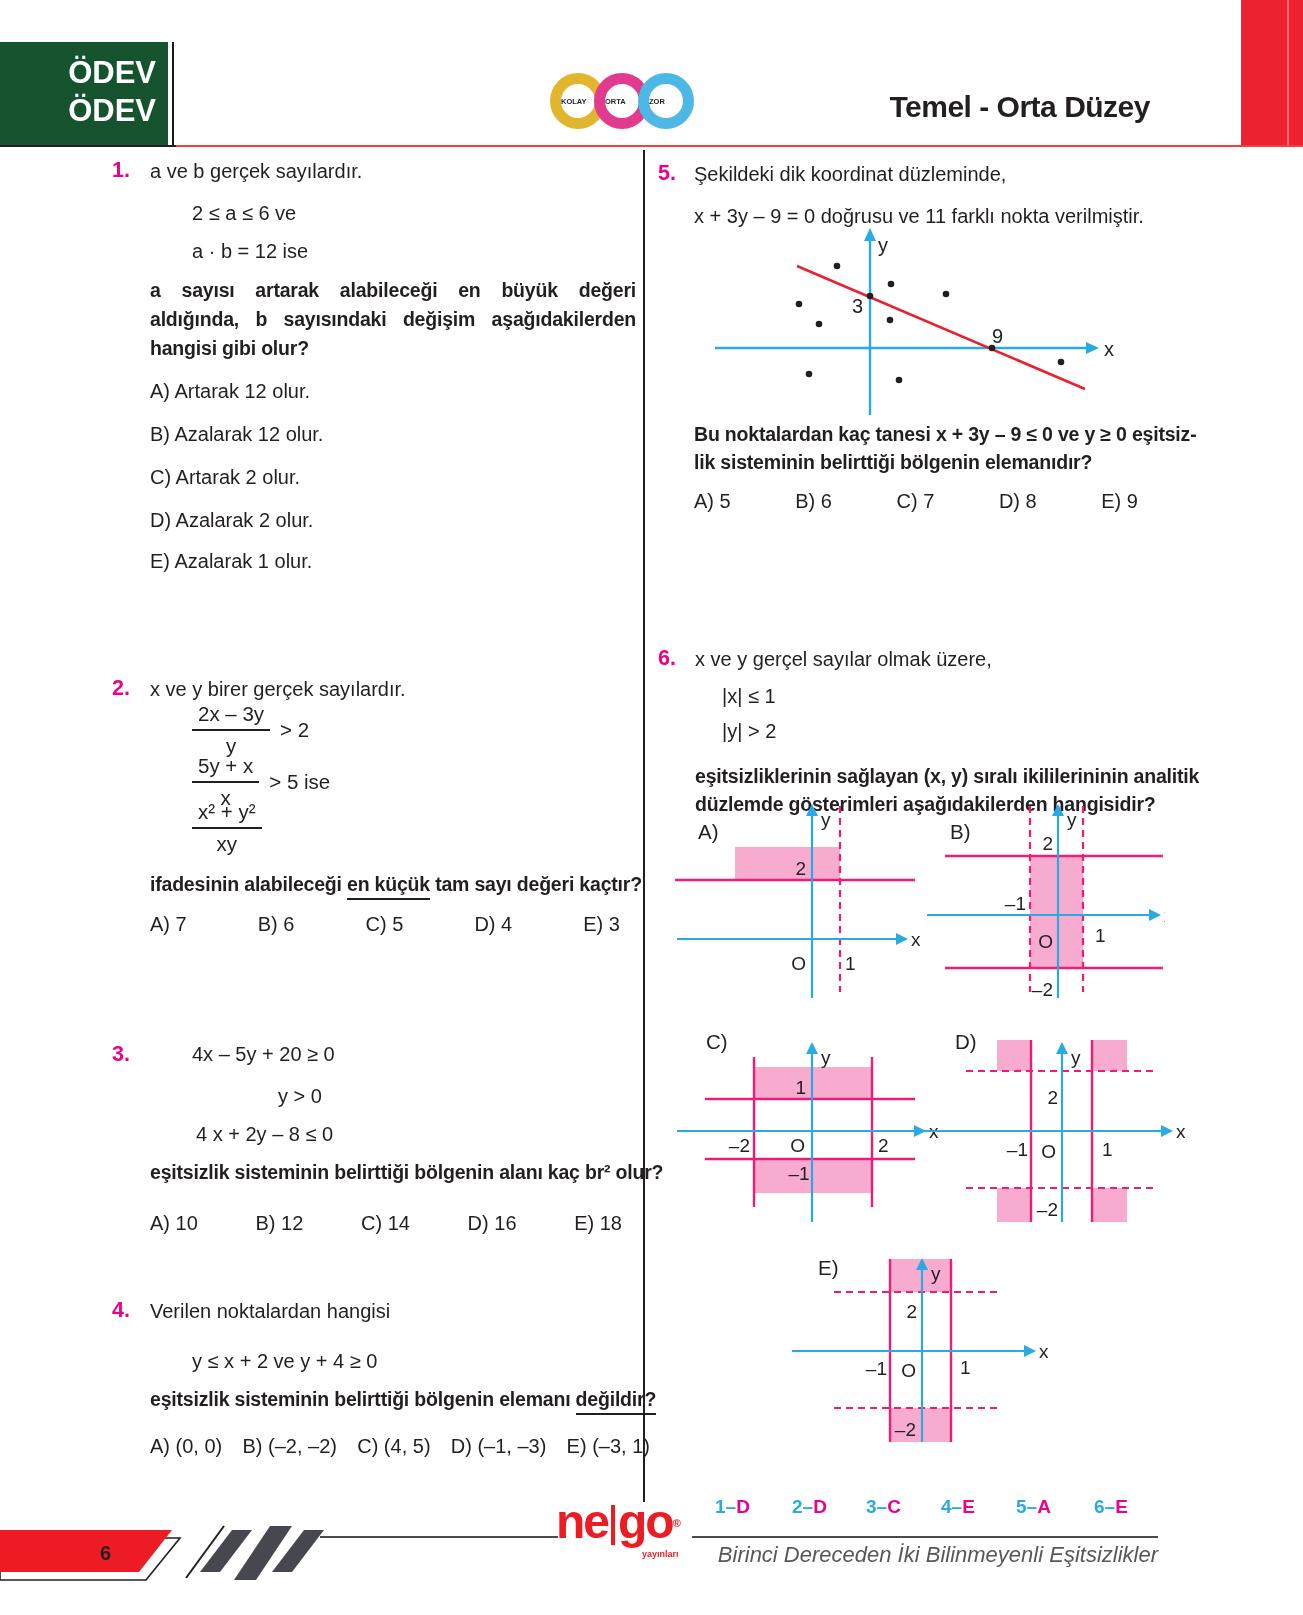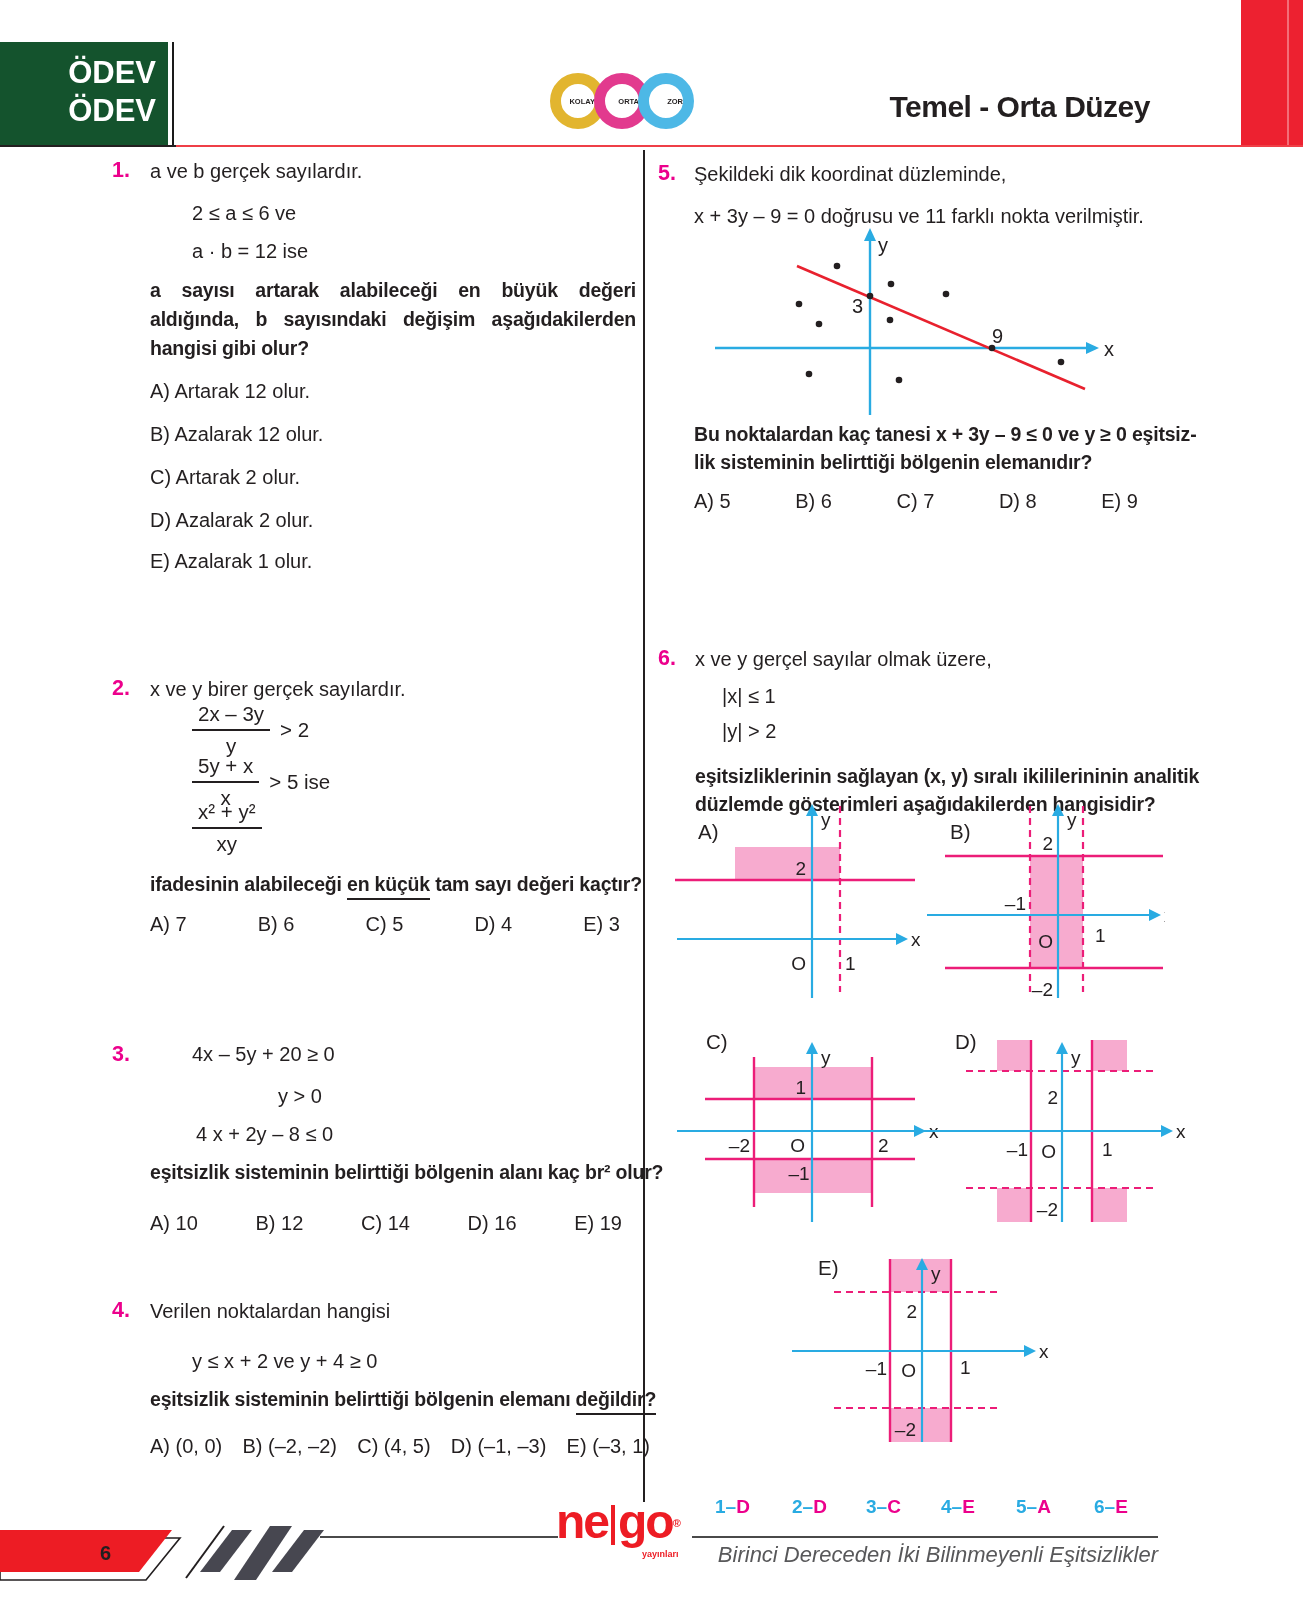--- a/index.html
+++ b/index.html
@@ -13,21 +13,21 @@
   .ul{border-bottom:2px solid #231f20;padding-bottom:3px}
   .optrow{display:flex;justify-content:space-between;font-size:20px}
   .optcol div{position:absolute;font-size:20px;white-space:nowrap}
   .fracrow{display:flex;align-items:center;gap:10px;font-size:20.5px}
   .frac{display:inline-flex;flex-direction:column;align-items:center}
   .frac .fn{padding:0 6px 3px;border-bottom:2px solid #231f20}
   .frac .fd{padding-top:3px}
   
   .badge{left:0;top:42px;width:156px;height:91px;background:#14532d;color:#fff;font-weight:bold;font-size:31px;line-height:38px;text-align:right;padding:12px 12px 0 0}
   .badge-edge{left:172px;top:42px;width:2px;height:103px;background:#1a1a1a}
-  .ring{border-radius:50%;width:34px;height:34px;border-style:solid;border-width:11px;background:#fff;display:flex;align-items:center;justify-content:flex-end;font-size:7.5px;font-weight:bold;color:#231f20}
+  .ring{border-radius:50%;width:34px;height:34px;border-style:solid;border-width:11px;background:#fff;display:flex;align-items:center;justify-content:flex-start;font-size:7.5px;font-weight:bold;color:#231f20}
   .level{top:90px;left:820px;width:330px;text-align:right;font-size:30px;font-weight:bold;letter-spacing:-0.5px}
   .rule-red{left:0;top:145px;width:1303px;height:2px;background:#ef3f47}
   .rule-black-seg{left:0;top:145px;width:176px;height:2px;background:#231f20}
   .corner-strip{left:1241px;top:0;width:62px;height:146px;background:#ed2130}
   .corner-strip-line{left:1287px;top:0;width:2px;height:146px;background:rgba(255,255,255,.35)}
   .divider{left:643px;top:150px;width:2px;height:1352px;background:#231f20}
   svg text{font-family:"Liberation Sans",sans-serif;fill:#231f20;font-size:20px}
   svg .small{font-size:19px}
   .choice-label{font-size:20.5px;white-space:nowrap}
   .ans-item{font-weight:bold;font-size:19px;white-space:nowrap}
@@ -120,21 +120,21 @@
   <span class="abs qnum" style="left:0;top:0">3.</span>
   <div class="abs t20" style="left:80px;top:1px">4x – 5y + 20 ≥ 0</div>
   <div class="abs t20" style="left:166px;top:43px">y &gt; 0</div>
   <div class="abs t20" style="left:84px;top:81px">4 x + 2y – 8 ≤ 0</div>
   <div class="abs stem nowrap" style="left:38px;top:116px">eşitsizlik sisteminin belirttiği bölgenin alanı kaç br² olur?</div>
   <div class="abs optrow" style="left:38px;top:170px;width:472px">
     <span>A)  10</span>
     <span>B)  12</span>
     <span>C)  14</span>
     <span>D)  16</span>
-    <span>E) 19</span>
+    <span>E) 18</span>
   </div>
 </div>
 
 <div class="abs" style="left:112px;top:1298px;width:524px;height:180px">
   <span class="abs qnum" style="left:0;top:0">4.</span>
   <div class="abs t20" style="left:38px;top:2px">Verilen noktalardan hangisi</div>
   <div class="abs t20" style="left:80px;top:52px">y ≤ x + 2 ve y + 4 ≥ 0</div>
   <div class="abs stem nowrap" style="left:38px;top:87px">
     <span>eşitsizlik sisteminin belirttiği bölgenin elemanı </span><span class="ul">değildir?</span>
   </div>

